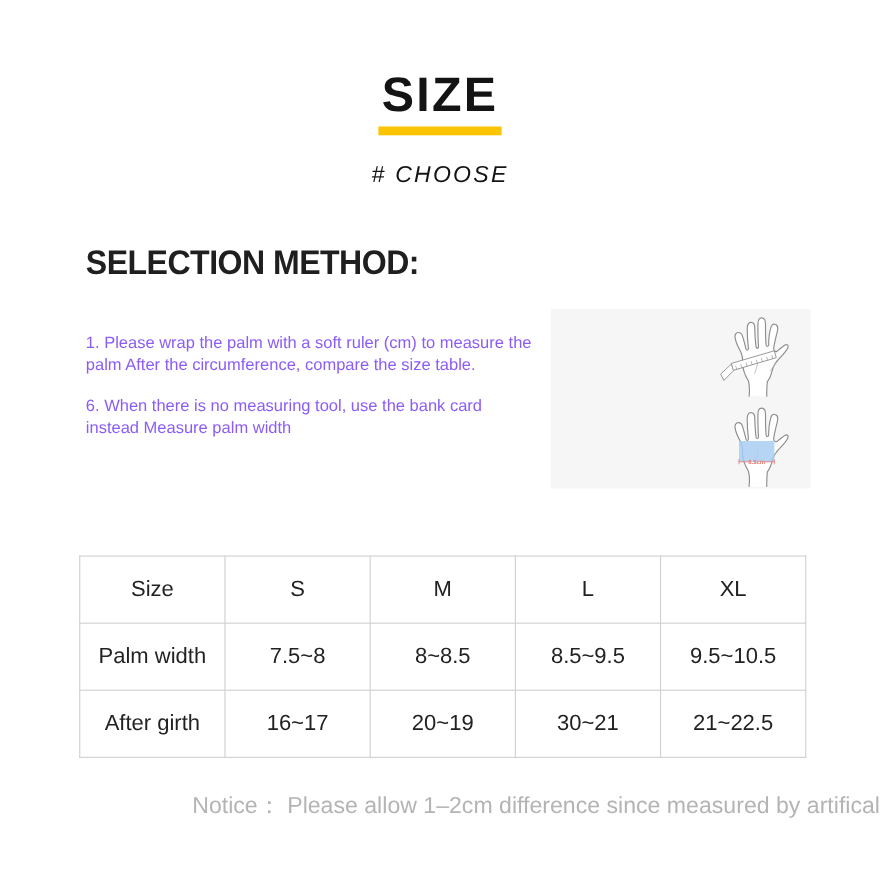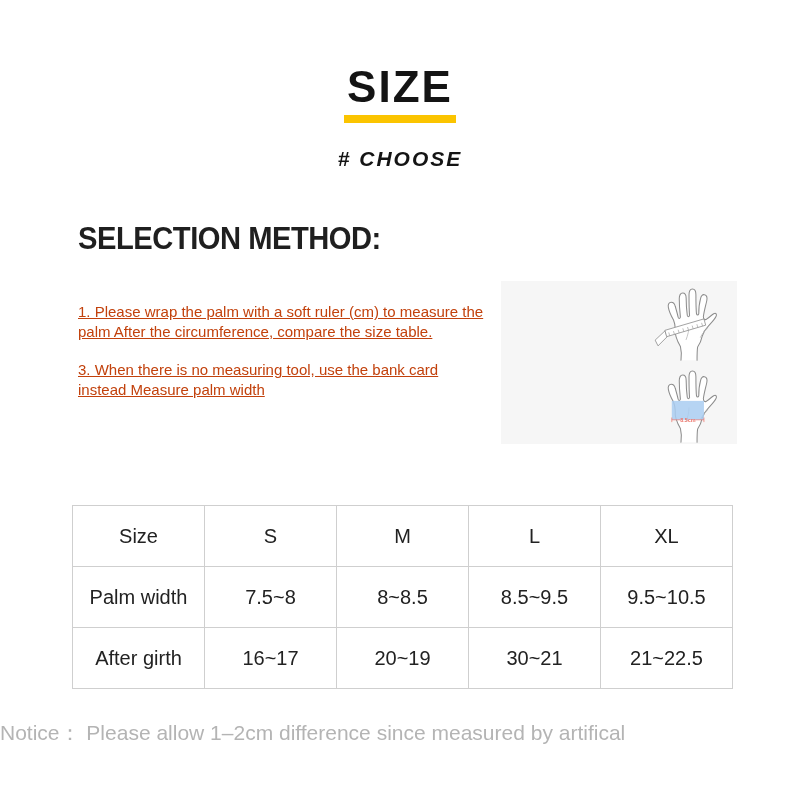--- a/index.html
+++ b/index.html
@@ -10,32 +10,32 @@
     font-family:"Liberation Sans", sans-serif; color:#222;
   }
   
   .title-block { position:absolute; top:50px; left:0; width:100%; text-align:center; }
   .page-title {
     font-size:44px; line-height:1.15; font-weight:bold; color:#141414;
     letter-spacing:2px;
   }
   .accent-bar { width:112px; height:8px; background:#FBC400; margin:2px auto 0; }
   .subtitle {
-    margin-top:24px; font-size:21px; font-style:italic; font-weight:bold;
+    margin-top:24px; font-size:21px; font-style:italic; font-weight:normal;
     color:#141414; letter-spacing:2px;
   }
   
   .method-heading {
     position:absolute; left:78px; top:210px;
     font-size:31px; font-weight:bold; color:#1f1f1f; letter-spacing:-0.5px;
     transform:scaleX(0.94); transform-origin:left center; white-space:nowrap;
     line-height:1.1;
   }
   .steps { position:absolute; left:78px; top:290px; width:412px; }
-  .steps p { font-size:15px; line-height:20px; color:#c2410c; margin-bottom:18px;text-decoration:underline; }
+  .steps p { font-size:15px; line-height:20px; color:#8b5cf6; margin-bottom:18px; }
   
   .illustration {
     position:absolute; left:501px; top:269px; width:236px; height:163px;
     background:#F6F6F6; display:flex; align-items:flex-end; justify-content:center;
     flex-direction:column;
   }
   .hand-svg { width:104px; height:130px; display:block; }
   .hand-outline { fill:#fff; stroke:#8C8C8C; stroke-width:1.8; stroke-linejoin:round; stroke-linecap:round; }
   .hand-crease { fill:none; stroke:#B3B3B3; stroke-width:1.3; stroke-linecap:round; }
   .tape { fill:#fff; stroke:#8C8C8C; stroke-width:1.4; stroke-linejoin:round; }
@@ -50,40 +50,40 @@
   .size-table {
     position:absolute; left:72px; top:493px; width:661px;
     border-collapse:collapse; table-layout:fixed;
   }
   .size-table th, .size-table td {
     border:1px solid #CFCFCF; height:61px; text-align:center; vertical-align:middle;
     font-size:20px; font-weight:normal; color:#222;
   }
   
   .notice {
-    position:absolute; top:708px; left:0; width:100%; text-align:left;
+    position:absolute; top:708px; left:0; width:100%; text-align:right;
     font-size:21px; line-height:1.2; color:#B4B4B4;
   }
 </style>
 </head>
 <body>
 
 <div class="page">
 
   <header class="title-block">
     <h1 class="page-title">SIZE</h1>
     <div class="accent-bar"></div>
     <div class="subtitle"># CHOOSE</div>
   </header>
 
   <h2 class="method-heading">SELECTION METHOD:</h2>
 
   <div class="steps">
     <p>1. Please wrap the palm with a soft ruler (cm) to measure the palm After the circumference, compare the size table.</p>
-    <p>3. When there is no measuring tool, use the bank card instead Measure palm width</p>
+    <p>6. When there is no measuring tool, use the bank card instead Measure palm width</p>
   </div>
 
   <div class="illustration">
 
     <svg class="hand-svg" viewBox="-16 0 114 142" xmlns="http://www.w3.org/2000/svg">
       <g id="handShape">
         <path class="hand-outline" d="M34 138 C35 130 35 122 33 114 C27 104 23 93 24 83 C24 77 23 73 21 68
              C17 61 13 52 12 46 C11 41 13 37 17 37 C21 37 23 40 24 44 C26 51 28 58 29 63
              C30 66 32 66 33 63 C32 54 31 42 31 31 C31 25 33 21 37 21 C41 21 43 24 43 30
              C43 40 44 52 45 60 C46 63 48 63 49 60 C48 50 48 36 48 24 C48 17 50 14 54 14

